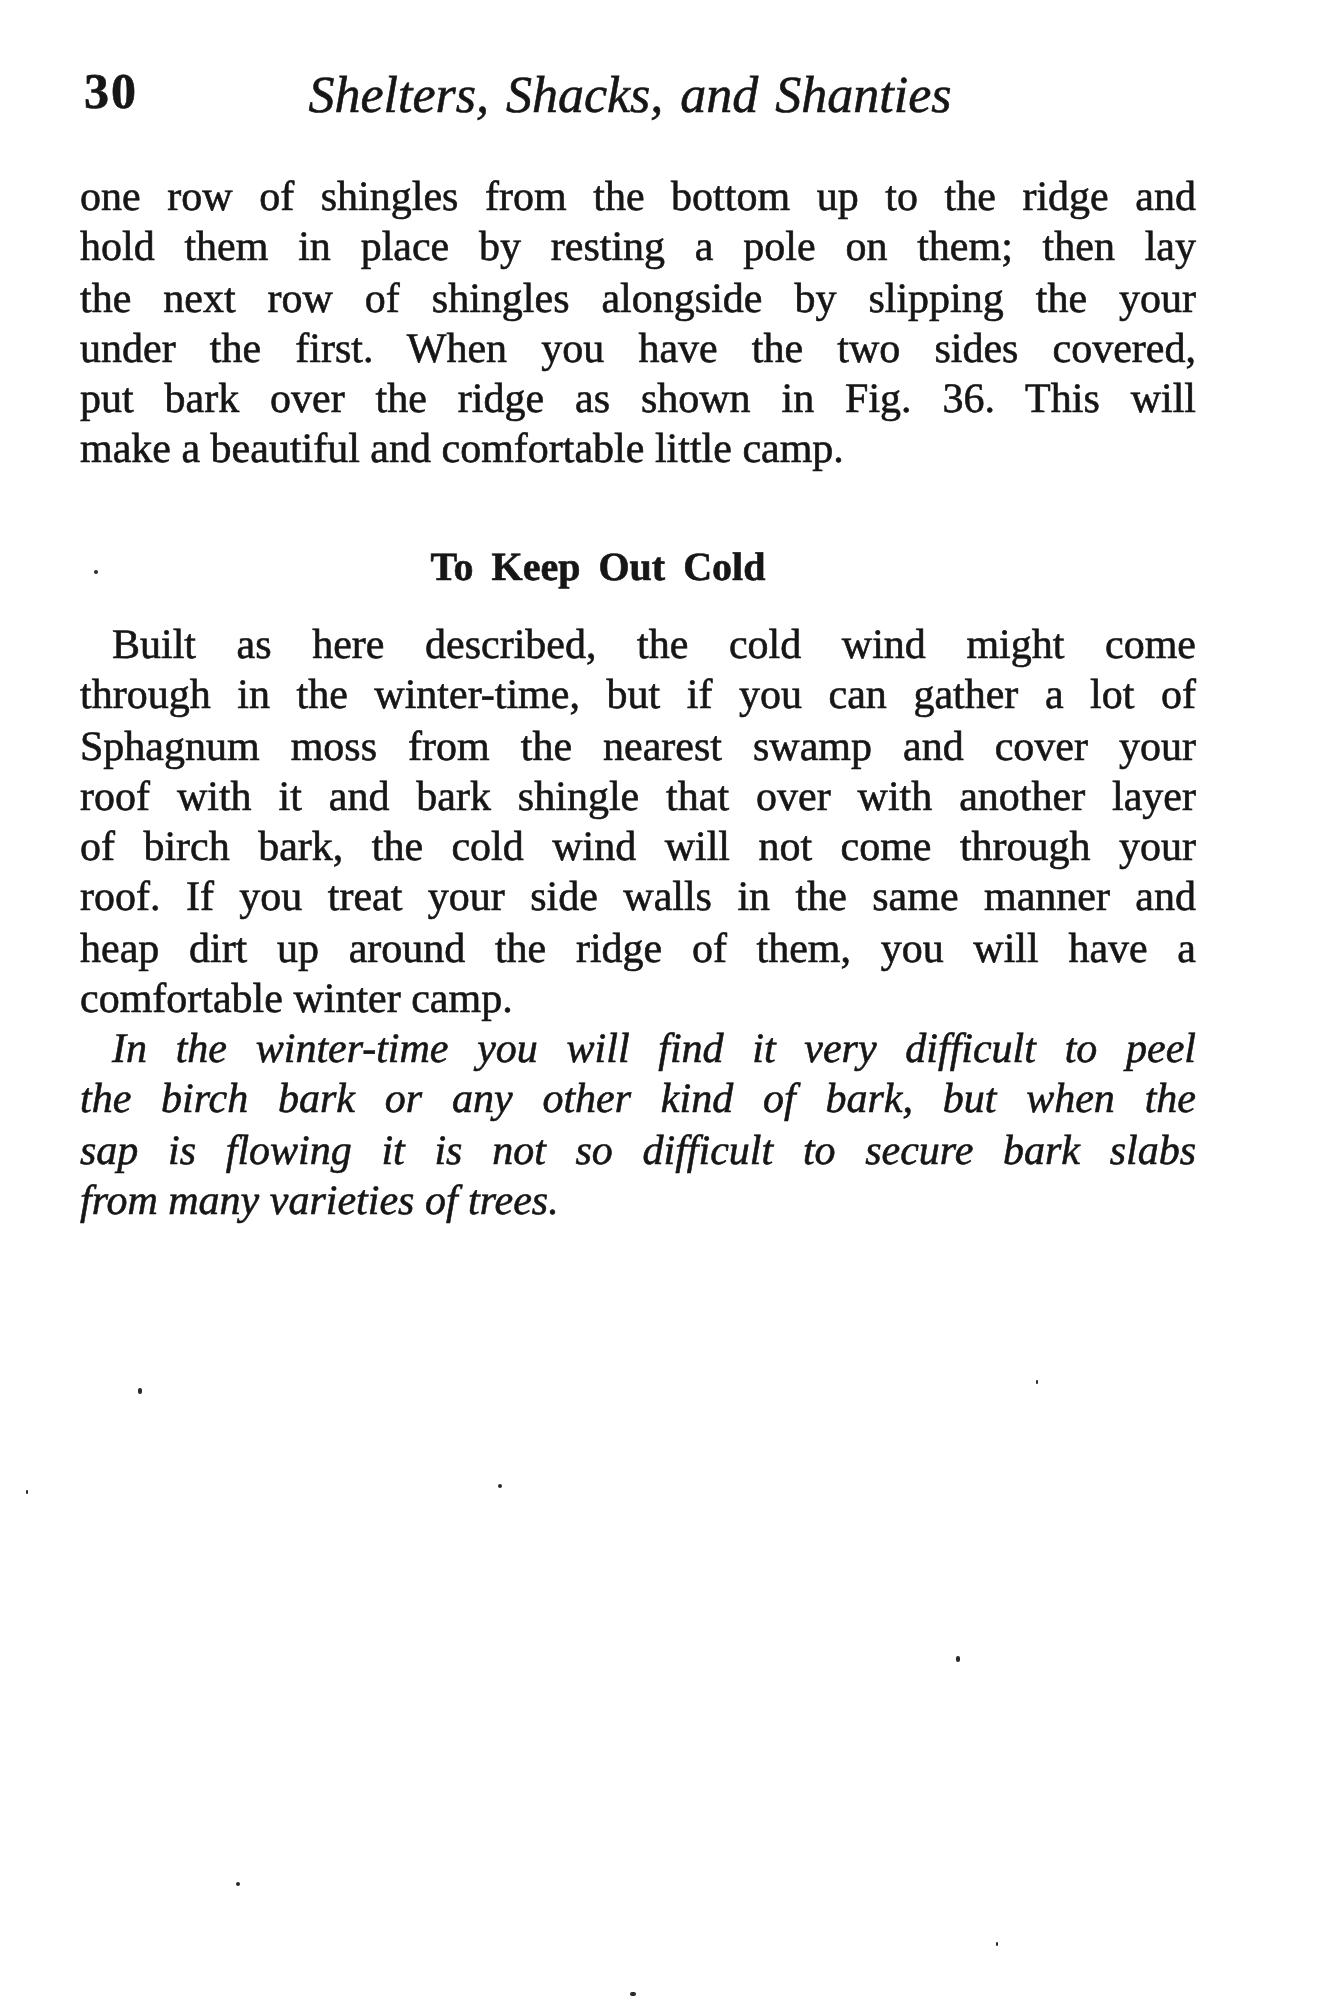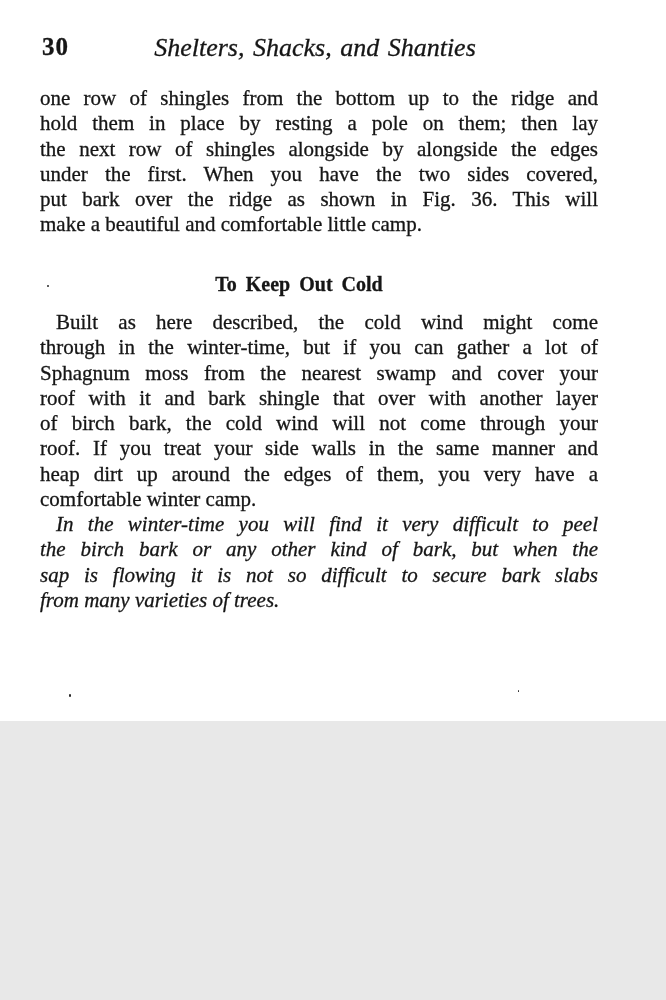--- a/index.html
+++ b/index.html
@@ -1,19 +1,19 @@
 <!DOCTYPE html>
 <html><head>
 <meta charset="utf-8">
 <style>
   html, body { margin: 0; padding: 0; background: #e8e8e8; }
   .page {
     position: relative;
     width: 666px;
-    height: 721px;
+    height: 1000px;
     margin: 0 auto;
     background: #ffffff;
     overflow: hidden;
     font-family: "Liberation Serif", "DejaVu Serif", serif;
     color: #161616;
     -webkit-text-stroke: 0.3px #161616;
   }
   .running-head {
     position: absolute;
     top: 33px;
@@ -85,36 +85,36 @@
 <div class="page">
 
   <div class="running-head">
     <span class="page-number">30</span>
     <span class="running-title">Shelters, Shacks, and Shanties</span>
   </div>
 
   <div class="textcol para1">
       <div class="line">one row of shingles from the bottom up to the ridge and</div>
       <div class="line">hold them in place by resting a pole on them; then lay</div>
-      <div class="line">the next row of shingles alongside by alongside the edges</div>
+      <div class="line">the next row of shingles alongside by slipping the your</div>
       <div class="line">under the first.  When you have the two sides covered,</div>
       <div class="line">put bark over the ridge as shown in Fig. 36.  This will</div>
       <div class="line last">make a beautiful and comfortable little camp.</div>
     </div>
 
   <div class="section-heading">To Keep Out Cold</div>
 
   <div class="textcol para2 indent-first">
       <div class="line">Built as here described, the cold wind might come</div>
       <div class="line">through in the winter-time, but if you can gather a lot of</div>
       <div class="line">Sphagnum moss from the nearest swamp and cover your</div>
       <div class="line">roof with it and bark shingle that over with another layer</div>
       <div class="line">of birch bark, the cold wind will not come through your</div>
       <div class="line">roof.  If you treat your side walls in the same manner and</div>
-      <div class="line">heap dirt up around the edges of them, you very have a</div>
+      <div class="line">heap dirt up around the ridge of them, you will have a</div>
       <div class="line last">comfortable winter camp.</div>
     </div>
 
   <div class="textcol para3 indent-first">
       <div class="line">In the winter-time you will find it very difficult to peel</div>
       <div class="line">the birch bark or any other kind of bark, but when the</div>
       <div class="line">sap is flowing it is not so difficult to secure bark slabs</div>
       <div class="line last">from many varieties of trees.</div>
     </div>
 

